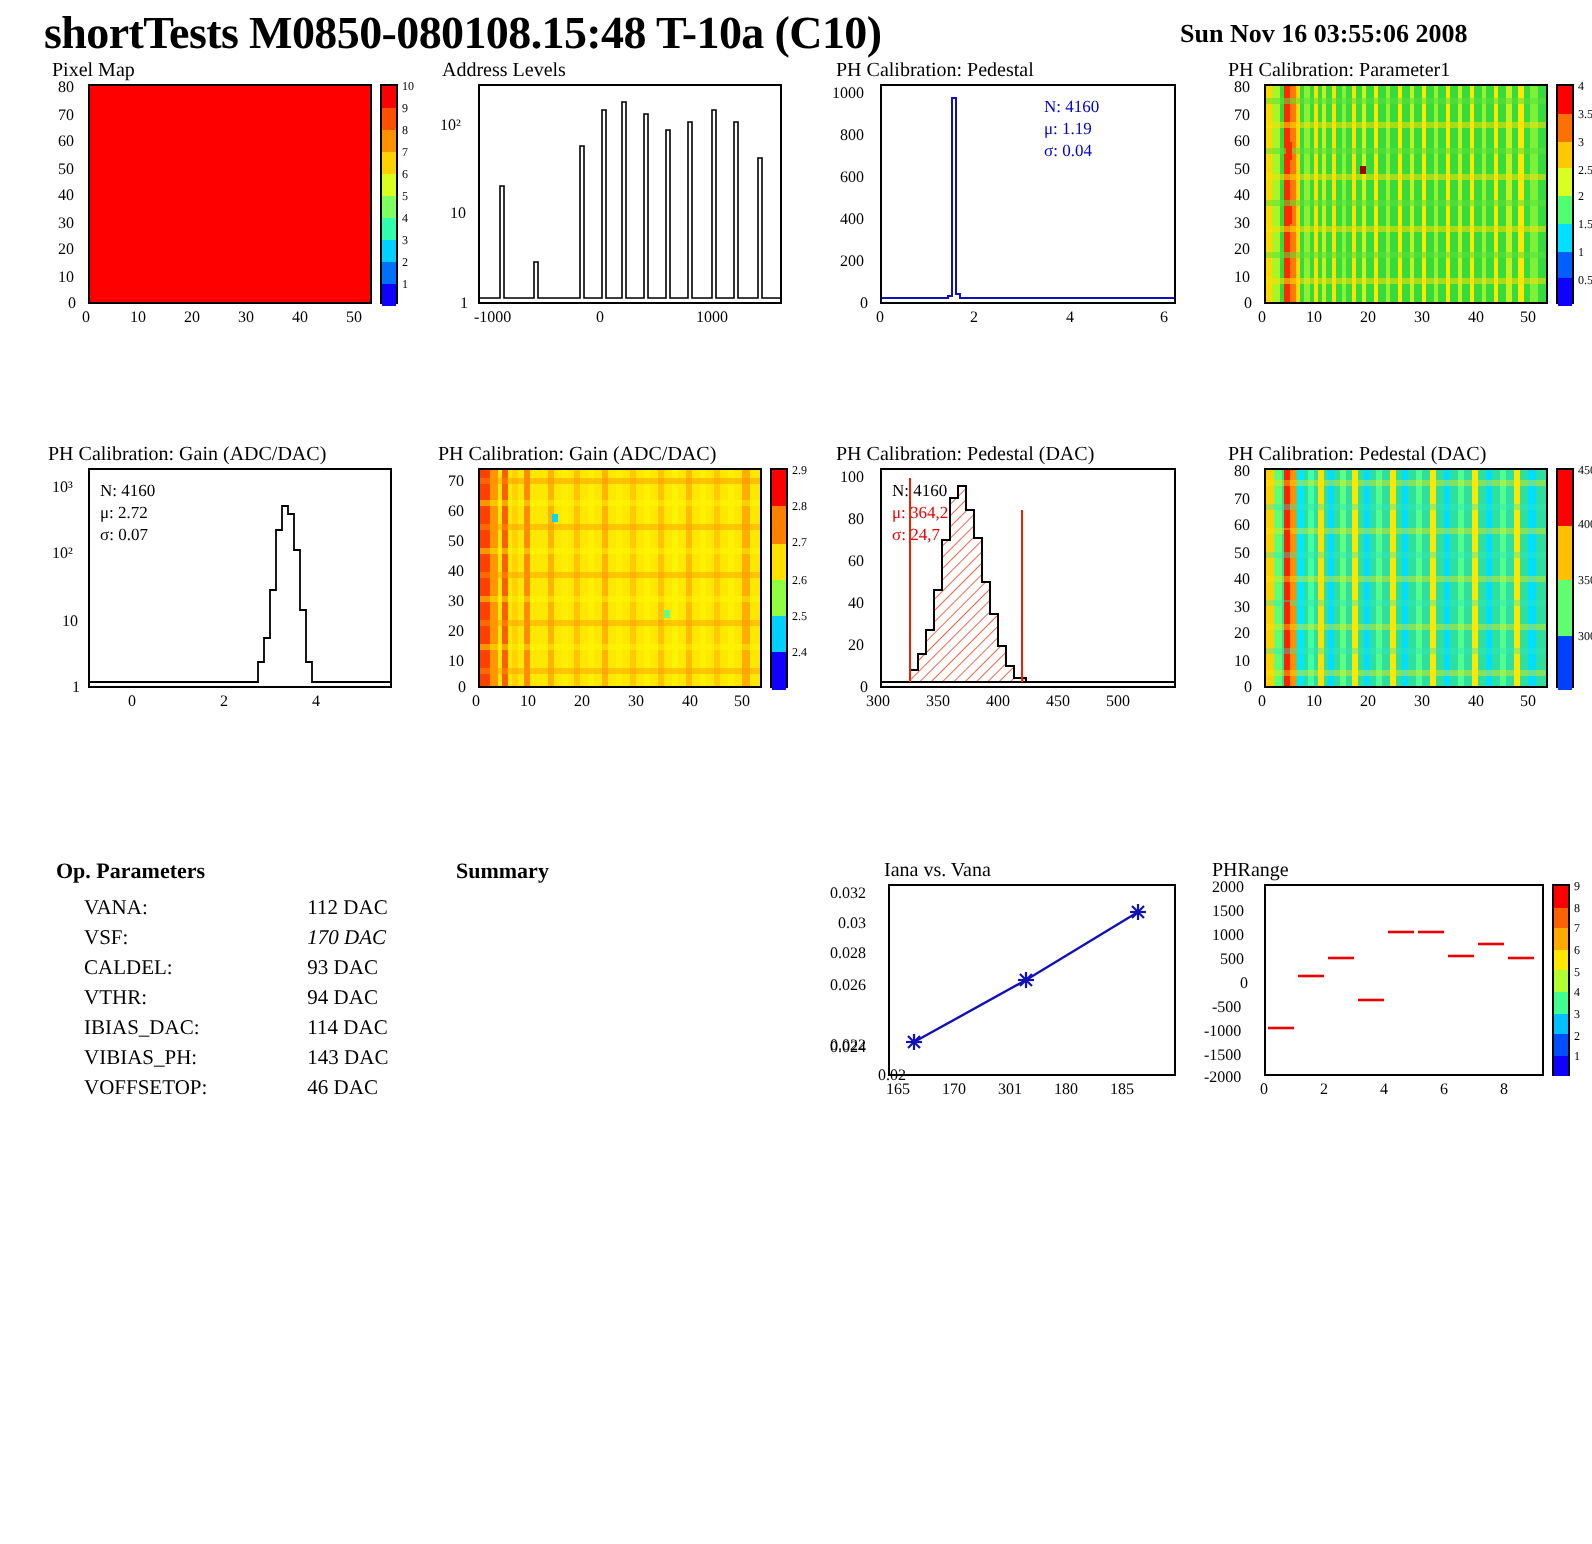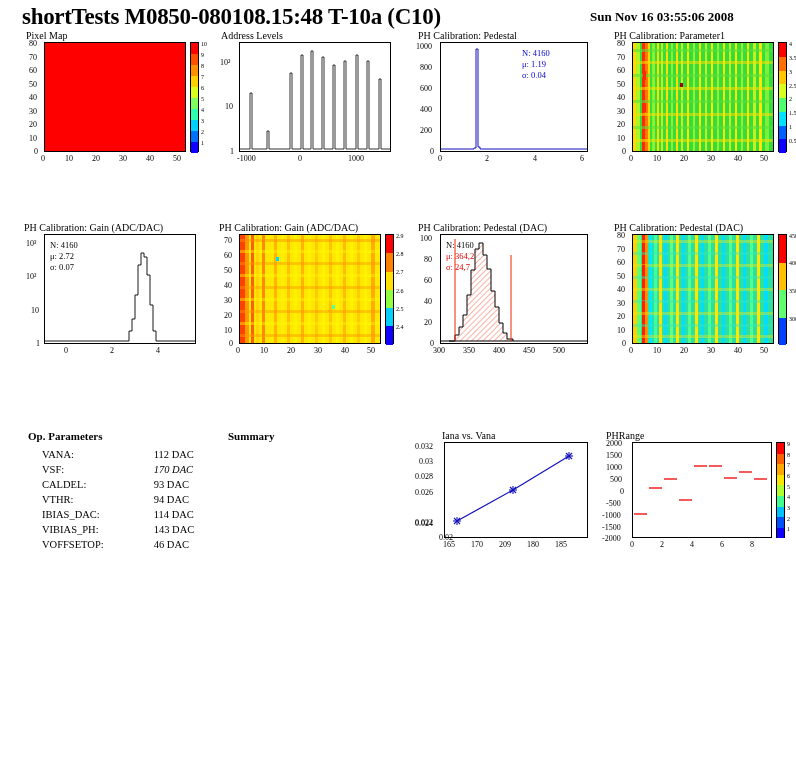--- a/index.html
+++ b/index.html
@@ -477,21 +477,21 @@
   </div>
   <div class="ticklbl" style="left:7px;top:103px;margin-left:20px;">0.02</div>
   <div class="ticklbl" style="left:3px;top:88px;">0.022</div>
   <div class="ticklbl" style="left:3px;top:89px;">0.024</div>
   <div class="ticklbl" style="left:3px;top:58px;">0.026</div>
   <div class="ticklbl" style="left:3px;top:42px;">0.028</div>
   <div class="ticklbl" style="left:7px;top:27px;">0.03</div>
   <div class="ticklbl" style="left:3px;top:12px;">0.032</div>
   <div class="ticklbl" style="left:31px;top:110px;">165</div>
   <div class="ticklbl" style="left:59px;top:110px;">170</div>
-  <div class="ticklbl" style="left:87px;top:110px;">209</div>
+  <div class="ticklbl" style="left:87px;top:110px;">301</div>
   <div class="ticklbl" style="left:115px;top:110px;">180</div>
   <div class="ticklbl" style="left:143px;top:110px;">185</div>
 </div>
 
 <div class="panel" style="left:576px;top:430px;width:195px;height:125px;margin-left:24px;">
   <div class="ptitle" style="left:6px;top:0;">PHRange</div>
   <div class="frame" style="left:32px;top:12px;width:140px;height:96px;">
     <svg width="138" height="94" viewBox="0 0 138 94">
       <g stroke="#ee0000" stroke-width="1.3">
         <line x1="1" y1="71" x2="14" y2="71"></line>

